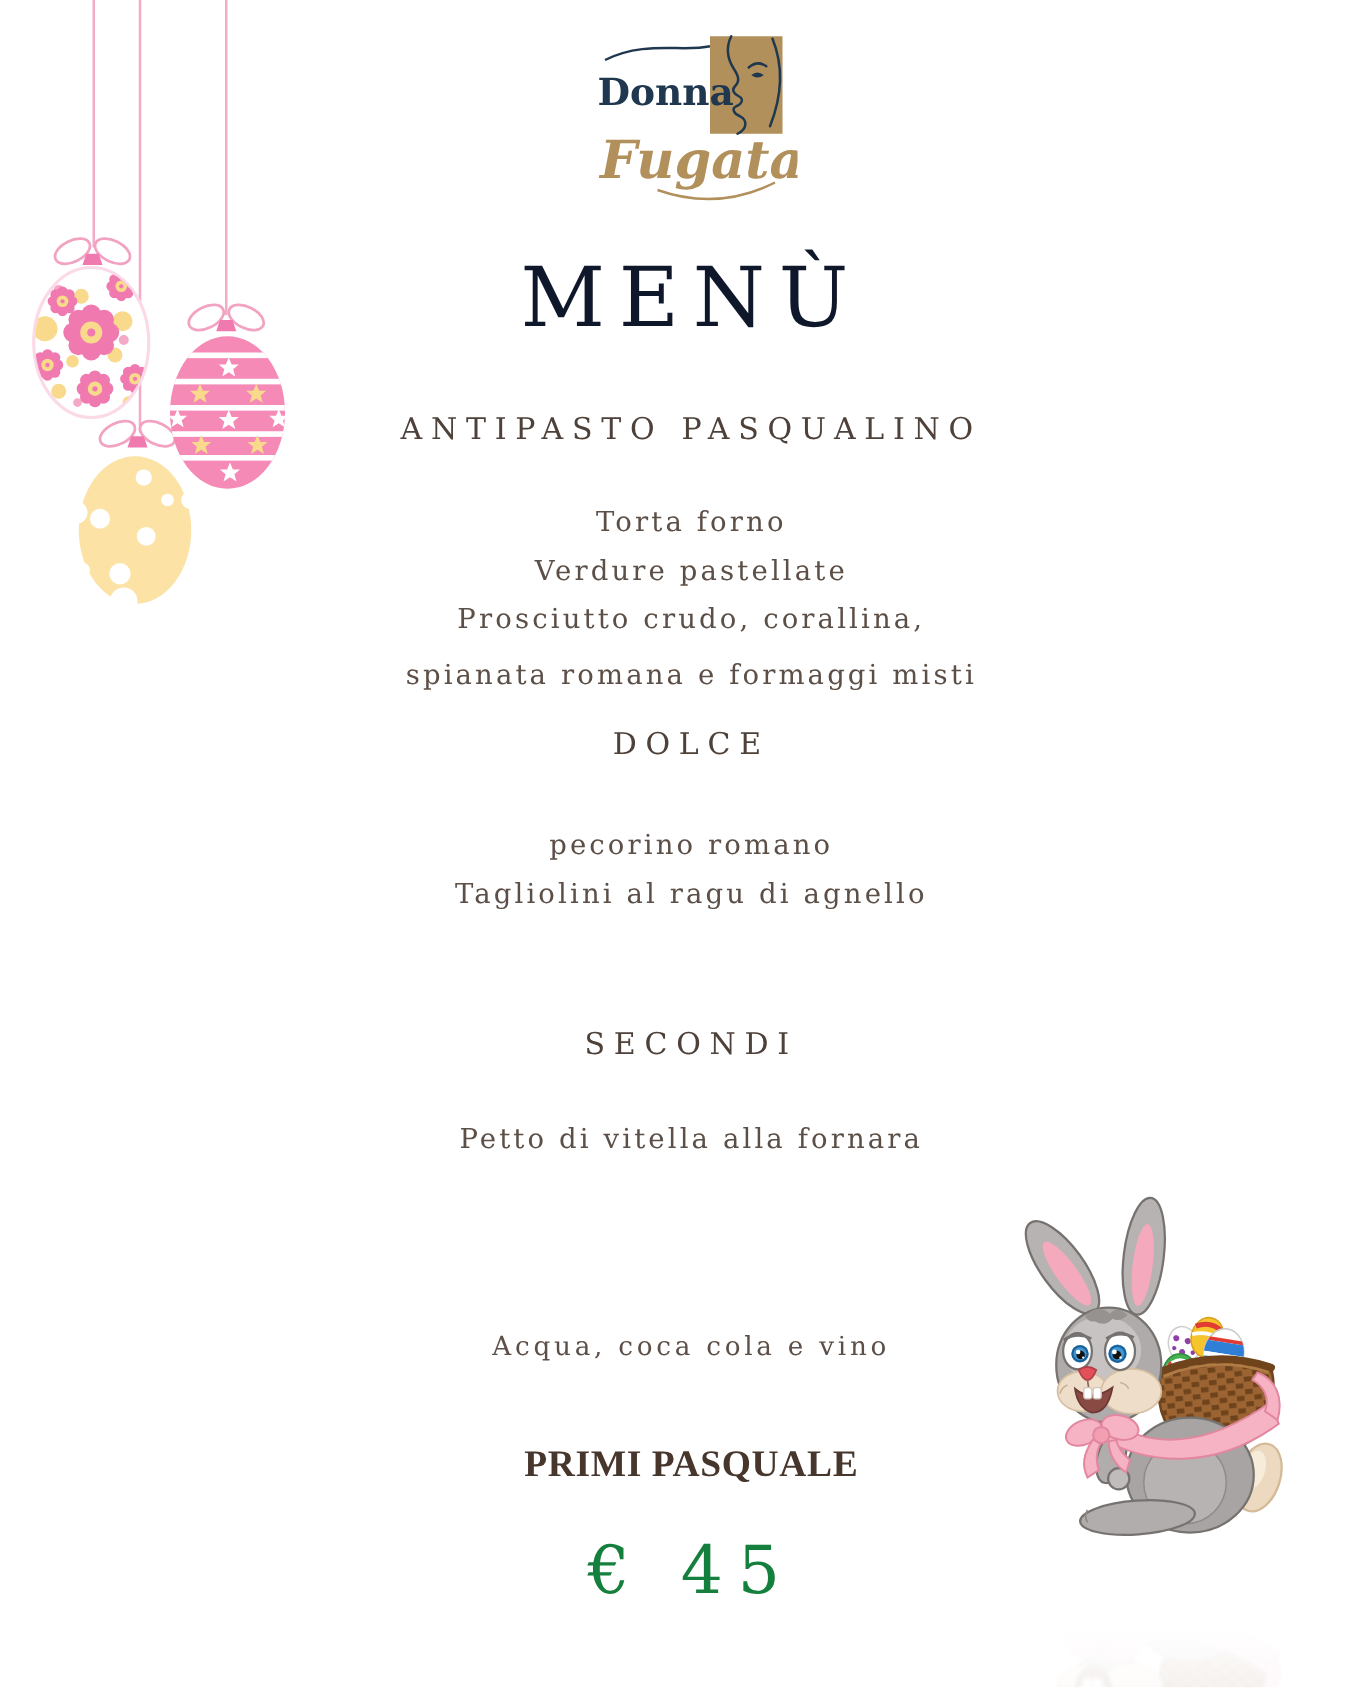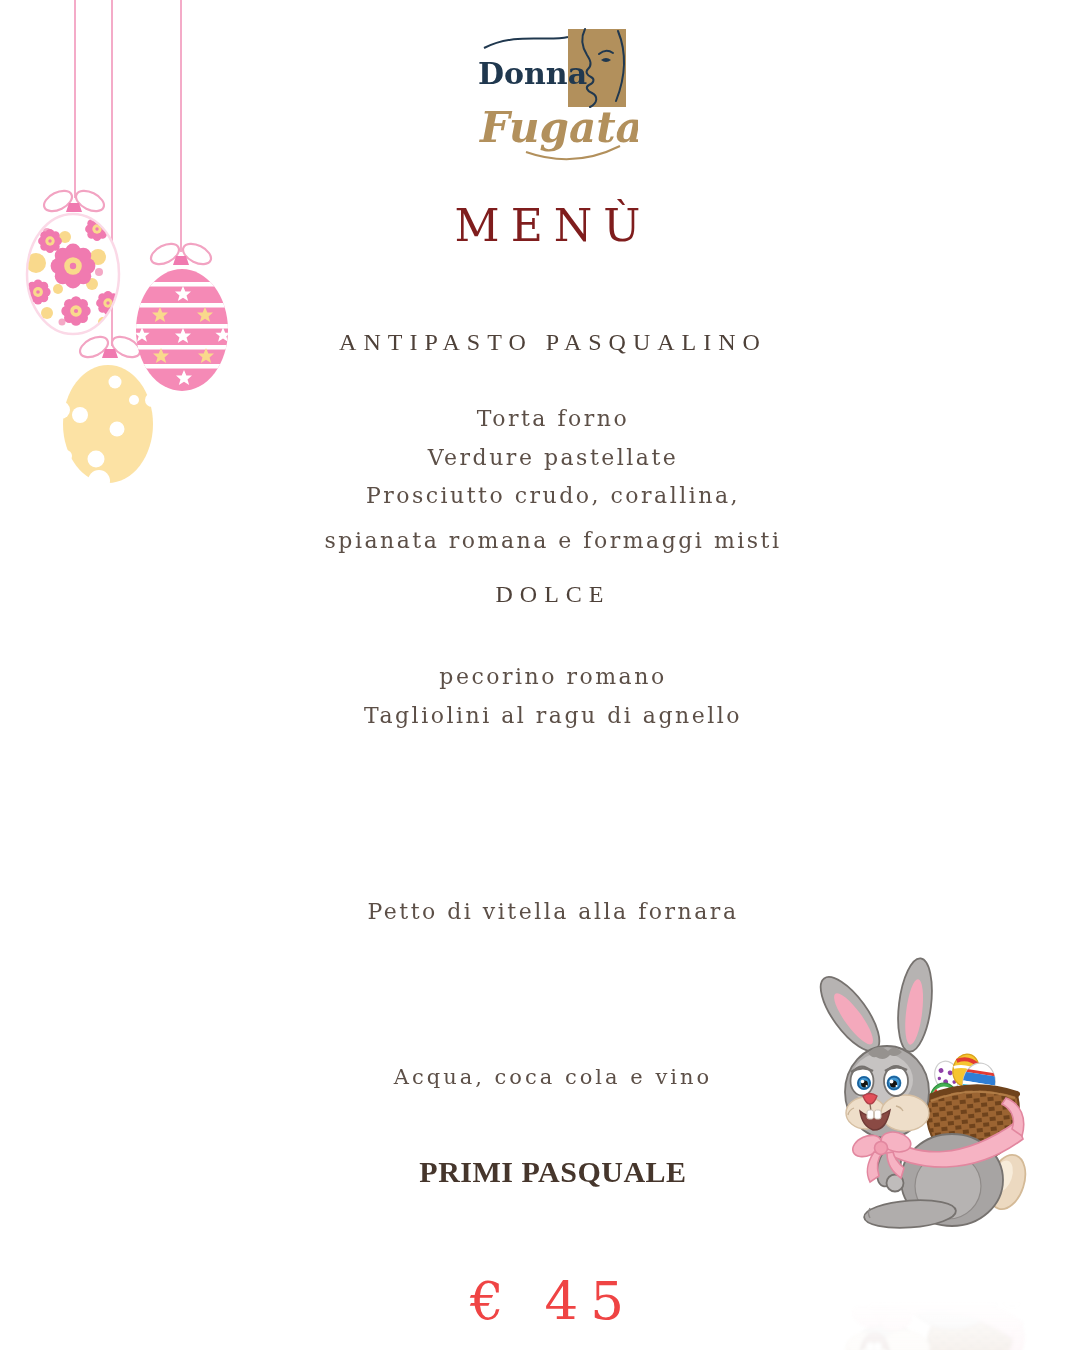--- a/index.html
+++ b/index.html
@@ -3,36 +3,36 @@
 <meta charset="utf-8">
 <style>
   html,body{margin:0;padding:0;background:#ffffff;}
   .page{
     position:relative;width:1080px;height:1350px;background:#ffffff;
     overflow:hidden;font-family:"DejaVu Serif", serif;color:#5b4e46;
   }
   .menu-col{position:absolute;left:26px;top:16px;width:1054px;height:100%;text-align:center;}
   .menu-col > *{position:absolute;left:0;width:100%;margin:0;}
   .logo-wrap{position:absolute;top:8px;left:50%;margin-left:-85px;width:170px;height:138px;}
-  .menu-title{top:184px;font-size:44px;font-weight:400;letter-spacing:11px;color:#7f1d1d;}
-  .sec-head{font-size:24px;font-weight:400;letter-spacing:7px;color:#4e4139;font-family:Liberation Serif, serif;}
+  .menu-title{top:184px;font-size:66px;font-weight:400;letter-spacing:11px;color:#0f172a;}
+  .sec-head{font-size:24px;font-weight:400;letter-spacing:7px;color:#4e4139;}
   .sec-head.h1{top:313px;}
   .sec-head.h2{top:565px;}
   .sec-head.h3{top:805px;}
   .items{font-size:22px;letter-spacing:2.5px;color:#5c4f47;}
   .items p{margin:0;line-height:38.5px;}
   .items.g1{top:384px;}
   .items.g2{top:642px;}
   .items.g3{top:874px;}
   .items.g3 p{line-height:43px;}
   .gap-xs{margin-top:6px !important;}
   .gap-sm{margin-top:11px !important;}
   .beverages{top:1049px;font-size:21px;letter-spacing:3px;color:#5c4f47;}
   .dessert{top:1139px;font-family:"Liberation Serif", serif;font-size:30px;font-weight:600;letter-spacing:0.5px;color:#46362c;}
-  .price{top:1210px;font-size:53px;letter-spacing:12px;color:#ef4444;margin-top:44px;}
+  .price{top:1210px;font-size:53px;letter-spacing:12px;color:#15803d;}
   .eggs-svg{position:absolute;left:0;top:0;width:260px;height:500px;}
   .bunny-svg{position:absolute;left:810px;top:950px;width:270px;height:400px;}
   svg text{font-family:"DejaVu Serif", serif;}
 </style>
 </head>
 <body>
 
 <div class="page">
 
   <svg class="eggs-svg" viewBox="0 0 260 500" aria-hidden="true">
@@ -306,20 +306,21 @@
       <p>Prosciutto crudo, corallina,</p>
       <p class="gap-xs">spianata romana e formaggi misti</p>
     </div>
 
     <h2 class="sec-head h2">DOLCE</h2>
     <div class="items g2">
       <p>pecorino romano</p>
       <p>Tagliolini al ragu di agnello</p>
     </div>
 
+    <h2 class="sec-head h3">SECONDI</h2>
     <div class="items g3">
       <p>Petto di vitella alla fornara</p>
     </div>
 
     <p class="beverages">Acqua, coca cola e vino</p>
 
     <h2 class="dessert">PRIMI PASQUALE</h2>
 
     <div class="price">€ 45</div>
   </div>

